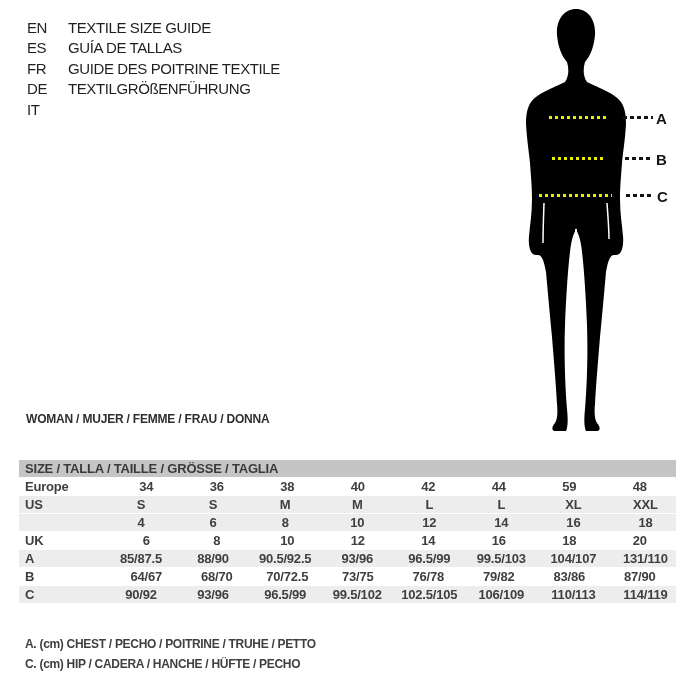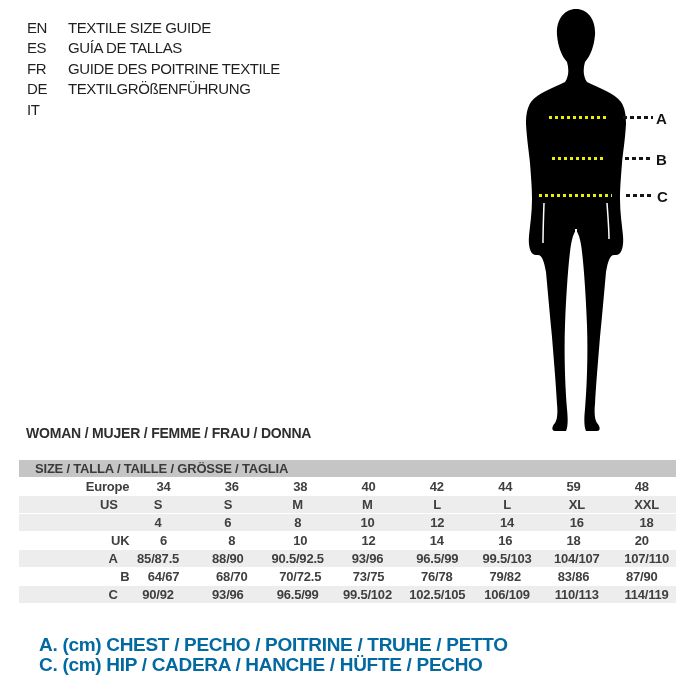--- a/index.html
+++ b/index.html
@@ -20,35 +20,35 @@
   
   .figure-svg { left:500px; top:5px; z-index:1; }
 
   
   .measure { z-index:2; }
   .dots-yellow { height:3px; background:repeating-linear-gradient(90deg, var(--dot-yellow) 0 3px, transparent 3px 6px); }
   .dots-black  { height:3px; background:repeating-linear-gradient(90deg, #141414 0 4px, transparent 4px 7px); }
   .mlabel { font-size:15px; font-weight:bold; color:#141414; letter-spacing:0; }
 
   
-  .section-title { left:26px; top:425px; font-size:14px; font-weight:bold; color:#2e2e2e; }
+  .section-title { left:26px; top:412px; font-size:12px; font-weight:bold; color:#2e2e2e; }
 
   
   .size-table { left:19px; top:460px; width:657px; font-size:13px; font-weight:bold; color:#3f3f3f; }
   .thead {
     height:17px; background:var(--header-gray);
-    display:flex; align-items:center; padding-left:16px; box-sizing:border-box; color:#3a3a3a;
+    display:flex; align-items:center; padding-left:6px; box-sizing:border-box; color:#3a3a3a;
   }
   .trow { display:flex; height:18px; align-items:center; border-top:1px solid #ffffff; box-sizing:border-box; background:#ffffff; }
   .trow.shaded { background:var(--zebra-gray);gap:11px; }
-  .tlabel { width:92px; padding-left:6px; box-sizing:border-box; text-align:right;margin-left:21px; }
+  .tlabel { width:92px; padding-left:6px; box-sizing:border-box; text-align:left; }
   .tcell { width:70.5px; text-align:center; }
 
   
-  .footnotes { left:25px; top:635px; font-size:19px; font-weight:bold; line-height:19.5px; color:#0369a1; letter-spacing:-0.3px;margin-left:14px; }
+  .footnotes { left:25px; top:635px; font-size:12px; font-weight:bold; line-height:19.5px; color:#404040; letter-spacing:-0.3px; }
 
   :root { --dot-yellow:#e9ef00; --header-gray:#c5c5c5; --zebra-gray:#ededed; }
 </style>
 </head>
 <body>
 
 <div class="abs lang-list">
   <div class="lang-row">
     <span class="lang-code">EN</span>
     <span class="lang-label">TEXTILE SIZE GUIDE</span>
@@ -184,21 +184,21 @@
 
   <div class="trow shaded">
     <div class="tlabel">A</div>
     <div class="tcell">85/87.5</div>
     <div class="tcell">88/90</div>
     <div class="tcell">90.5/92.5</div>
     <div class="tcell">93/96</div>
     <div class="tcell">96.5/99</div>
     <div class="tcell">99.5/103</div>
     <div class="tcell">104/107</div>
-    <div class="tcell">107/110</div>
+    <div class="tcell">131/110</div>
   </div>
 
   <div class="trow">
     <div class="tlabel">B</div>
     <div class="tcell">64/67</div>
     <div class="tcell">68/70</div>
     <div class="tcell">70/72.5</div>
     <div class="tcell">73/75</div>
     <div class="tcell">76/78</div>
     <div class="tcell">79/82</div>

